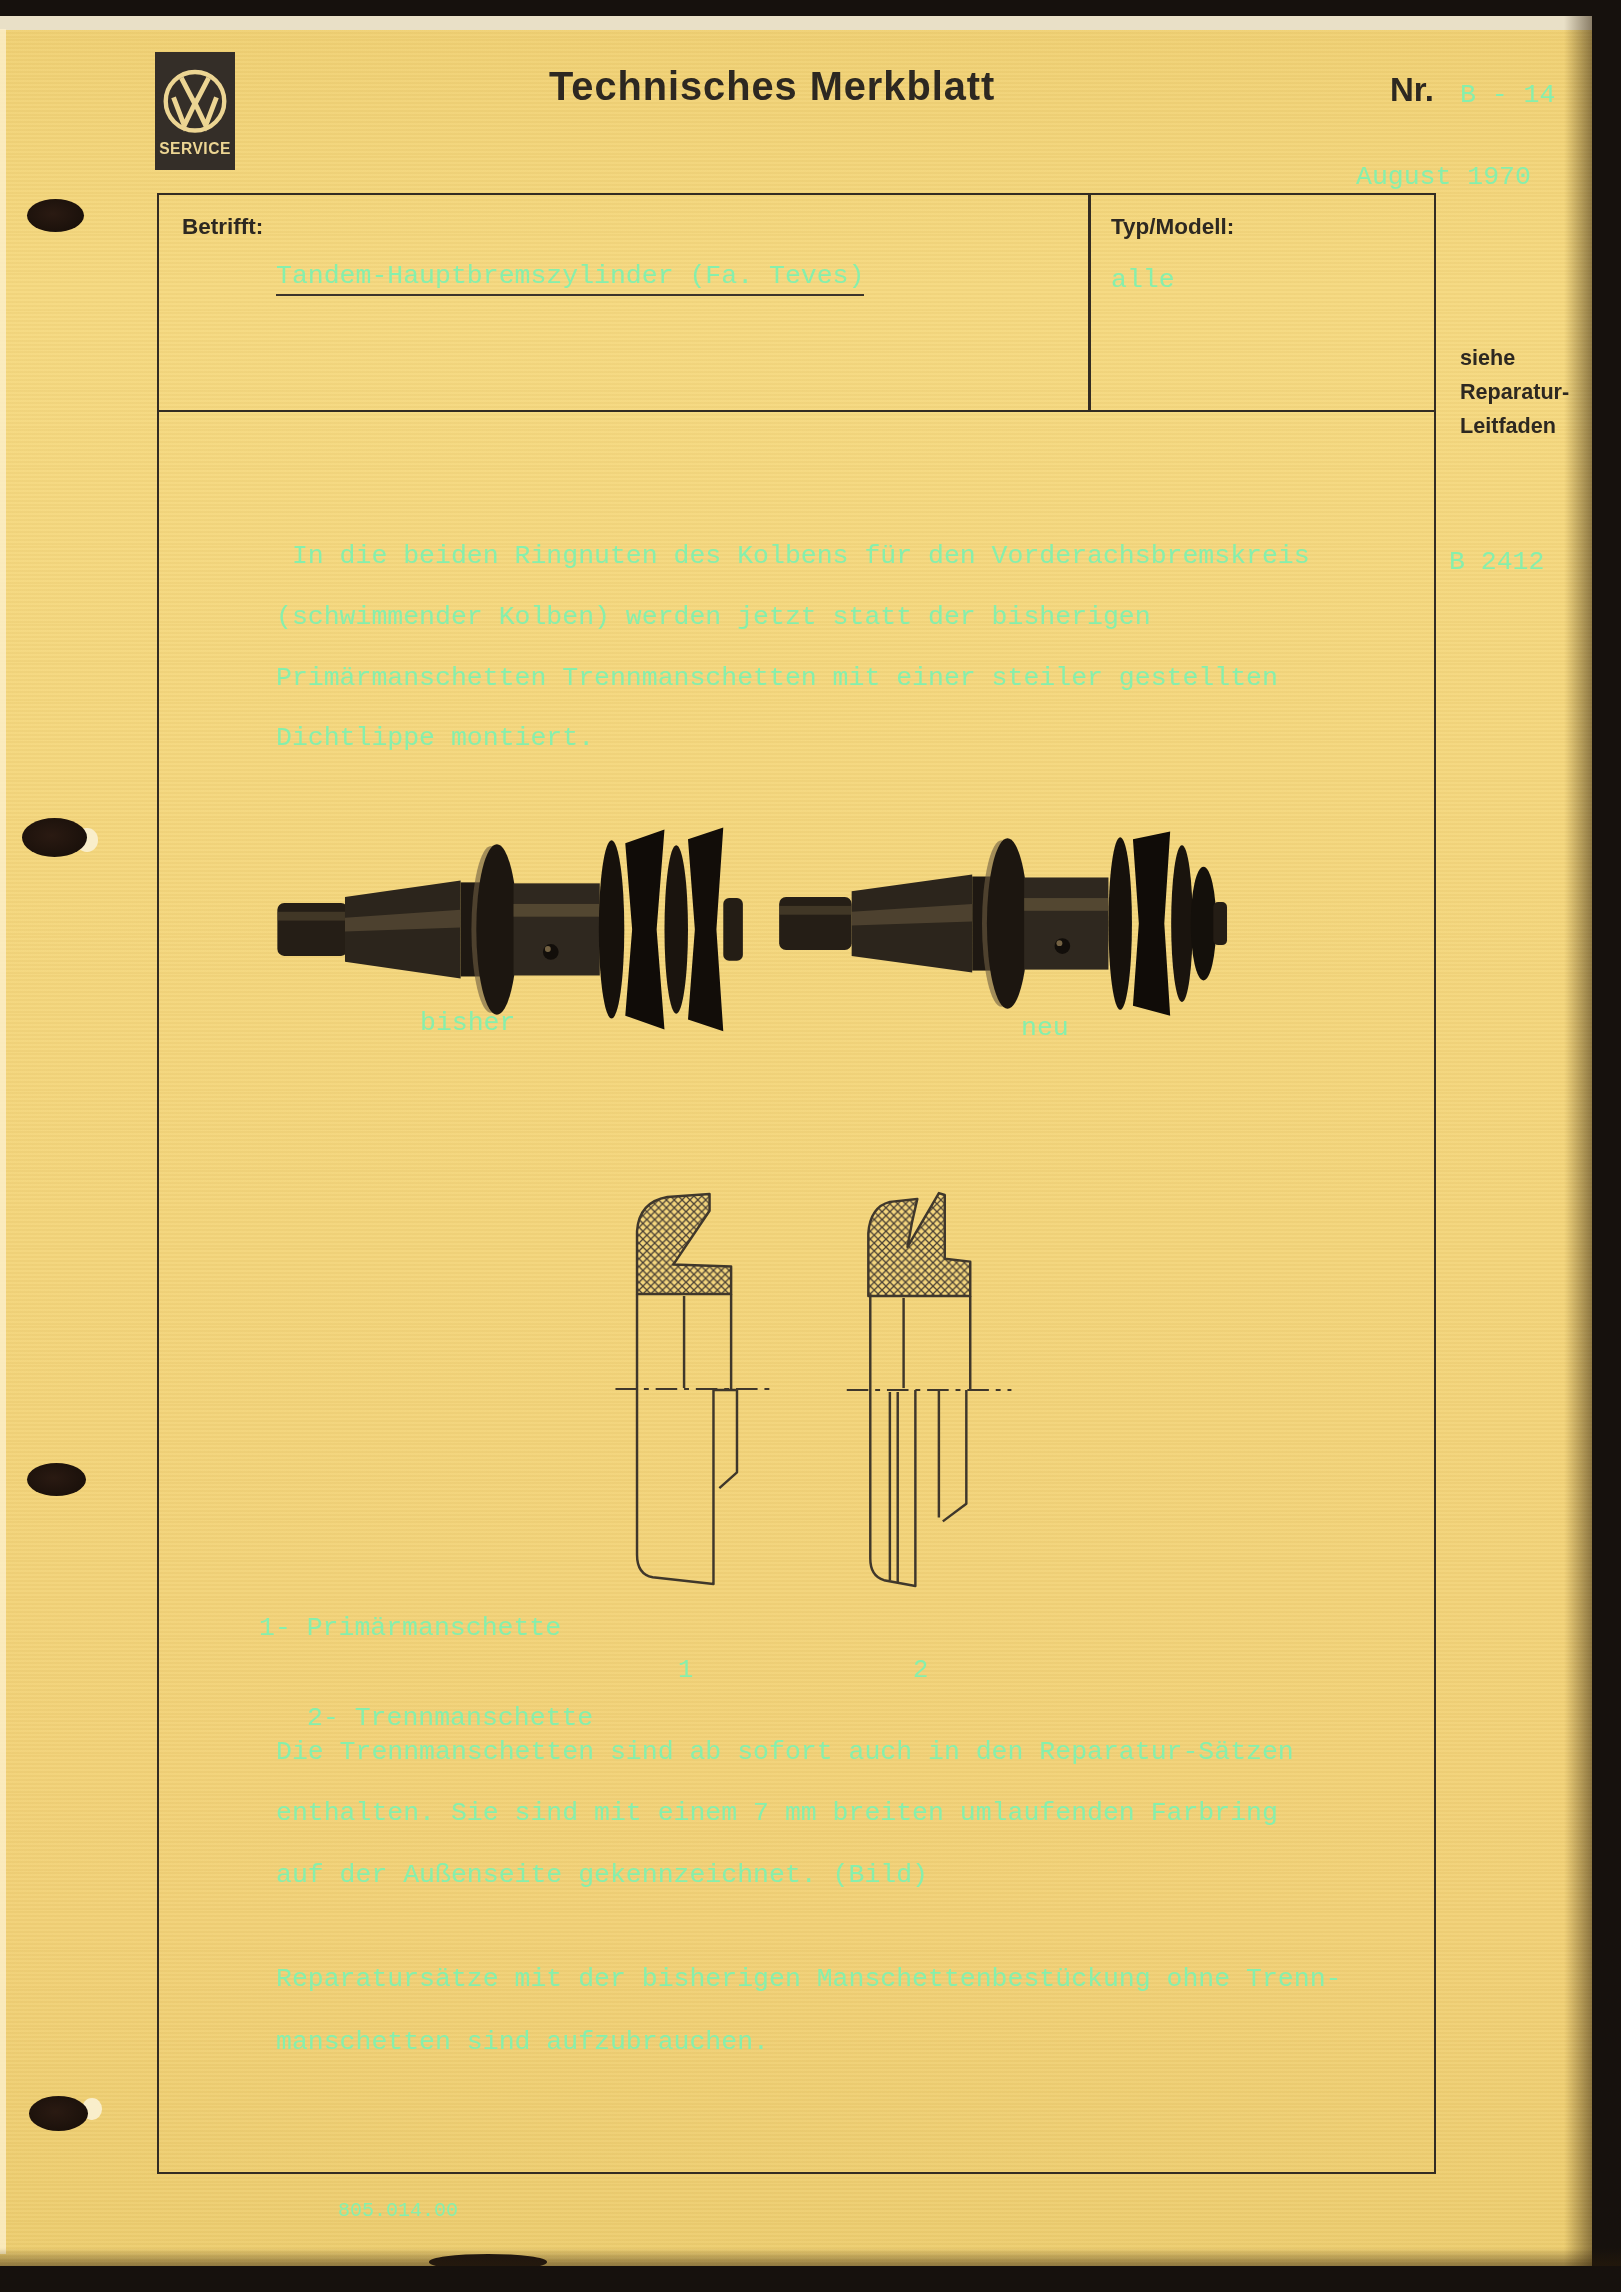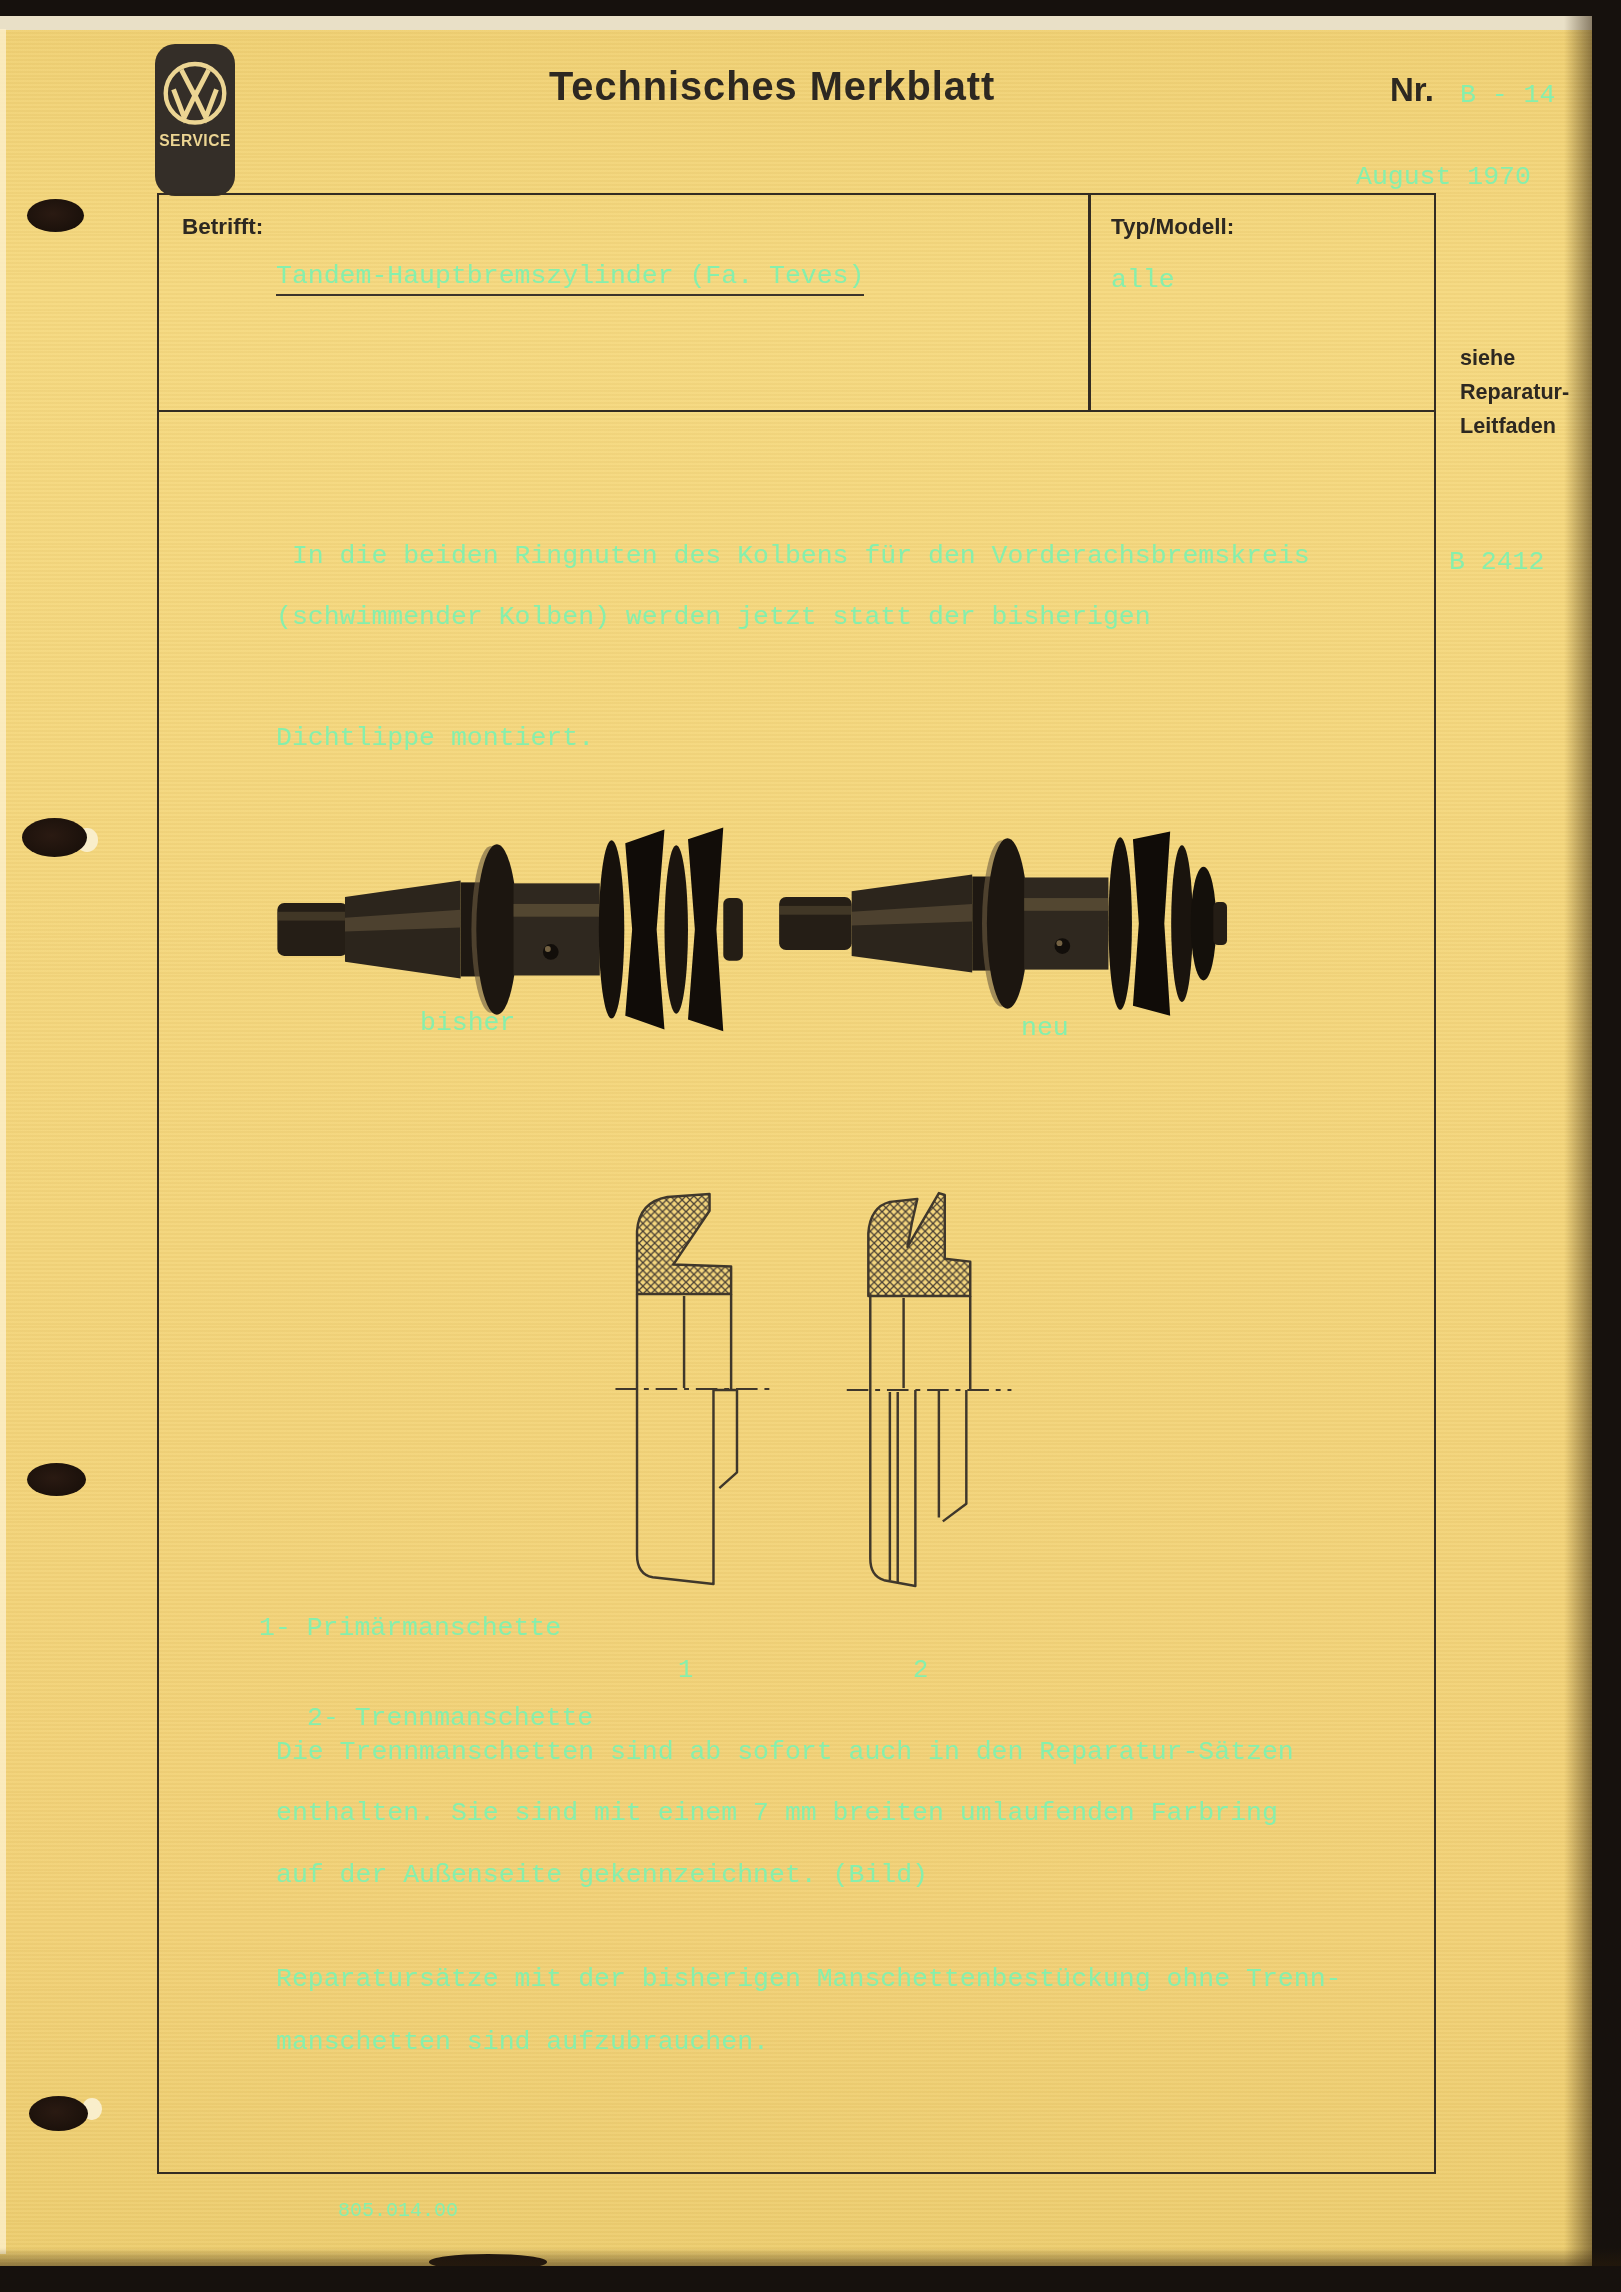--- a/index.html
+++ b/index.html
@@ -17,21 +17,21 @@
   .edge-bottom{position:absolute;left:0;top:2266px;width:1621px;height:26.5px;background:#16110d;}
   .edge-bottom-shade{position:absolute;left:0;top:2248px;width:1621px;height:19.6px;
          background:linear-gradient(180deg,rgba(60,40,12,0),rgba(45,30,10,.55));}
   .edge-left-light{position:absolute;left:0;top:29px;width:5.9px;height:2225px;background:rgba(252,240,205,.8);}
   .smudge{position:absolute;left:429px;top:2254px;width:118px;height:15.7px;border-radius:50%;background:#1c1410;}
 
   .abs{position:absolute;}
   .mono{font-family:"Liberation Mono","DejaVu Sans Mono",monospace;color:#86efac;white-space:pre;}
   .hdr{font-family:"Liberation Sans",sans-serif;font-weight:bold;color:#2d2821;}
 
-  .logo-box{left:155px;top:44px;width:80px;height:152px;background:#342e28;border-radius:20px;}
+  .logo-box{left:155px;top:52px;width:80px;height:118px;background:#342e28;}
   .page-title{left:549px;top:63px;font-size:41px;letter-spacing:1px;transform:scaleX(.97);transform-origin:left;}
   .nr-label{left:1390px;top:71px;font-size:33px;}
   .nr-value{left:1460px;top:80px;font-size:26.5px;}
   .date{left:1356px;top:162px;font-size:26.5px;}
 
   .info-box{left:157px;top:193px;width:1279px;height:219px;border:2.9px solid #332c23;box-sizing:border-box;}
   .info-divider{left:1088px;top:193px;width:2.9px;height:219px;background:#332c23;}
   .betrifft-label{left:182px;top:214px;font-size:22.5px;}
   .betrifft-value{left:276px;top:261px;font-size:26.5px;border-bottom:2px solid #3d352b;padding-bottom:2.9px;}
   .typ-label{left:1111px;top:214px;font-size:22.5px;}
@@ -103,20 +103,21 @@
     <div>siehe</div>
     <div>Reparatur-</div>
     <div>Leitfaden</div>
   </div>
   <div class="abs mono ref-note">B 2412</div>
 
   <div class="abs main-box"></div>
 
   <div class="abs mono p1-l0"> In die beiden Ringnuten des Kolbens für den Vorderachsbremskreis</div>
   <div class="abs mono p1-l1">(schwimmender Kolben) werden jetzt statt der bisherigen</div>
+  <div class="abs mono p1-l2">Primärmanschetten Trennmanschetten mit einer steiler gestellten</div>
   <div class="abs mono p1-l3">Dichtlippe montiert.</div>
 
   <svg class="abs figures" viewBox="0 0 1654 2339">
     <defs>
       <pattern id="hatch" width="8" height="8" patternUnits="userSpaceOnUse">
         <path d="M0 0 L8 8 M8 0 L0 8" stroke="#4b4134" stroke-width="1.3"></path>
       </pattern>
     </defs>
 
     <g>

